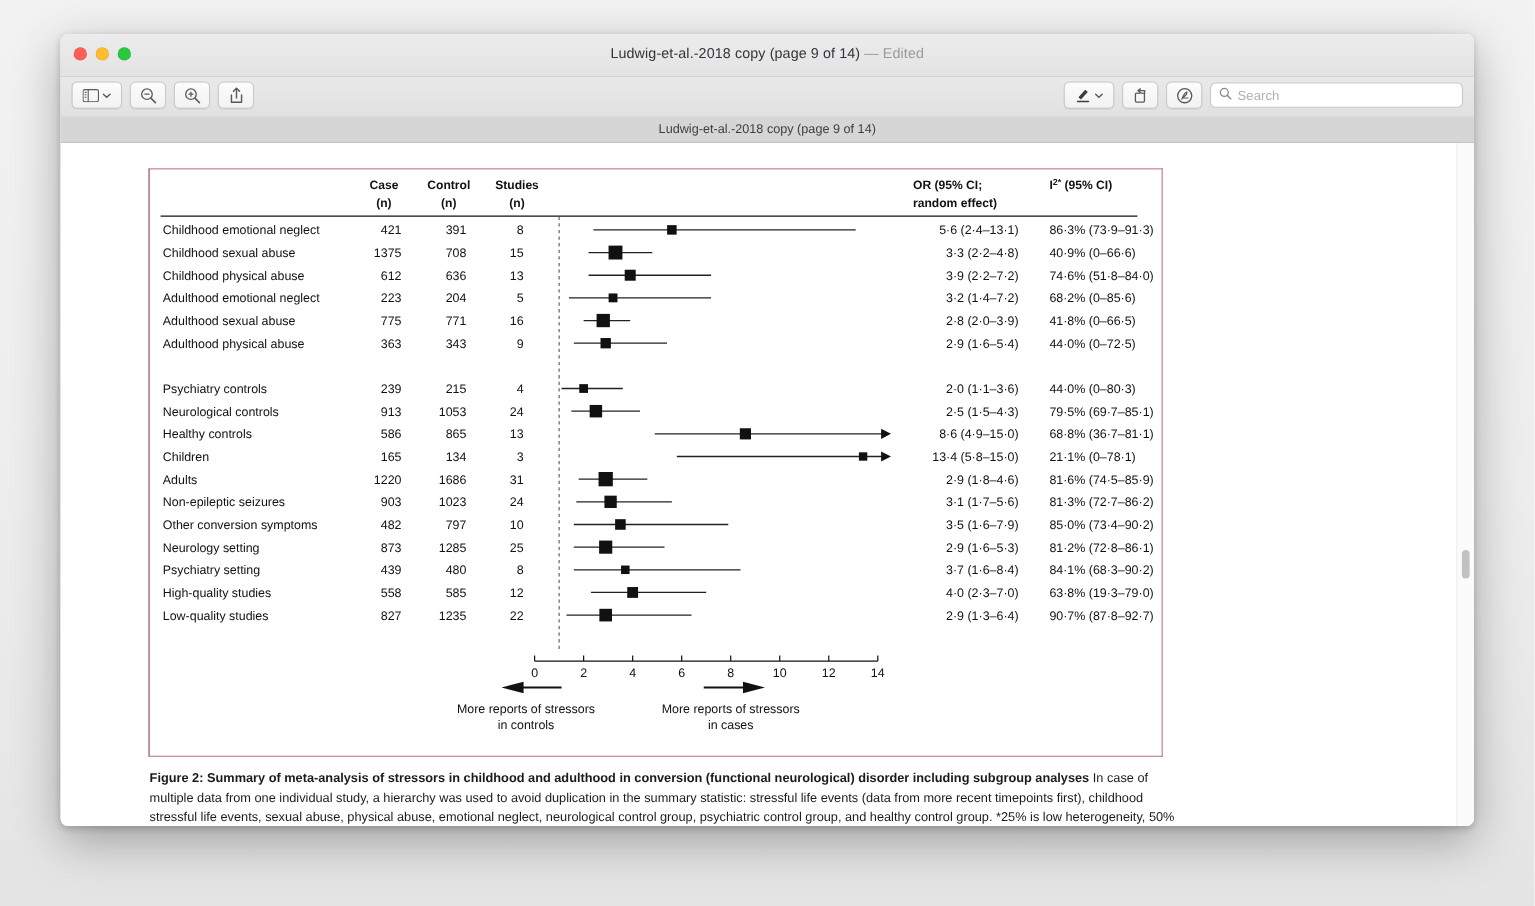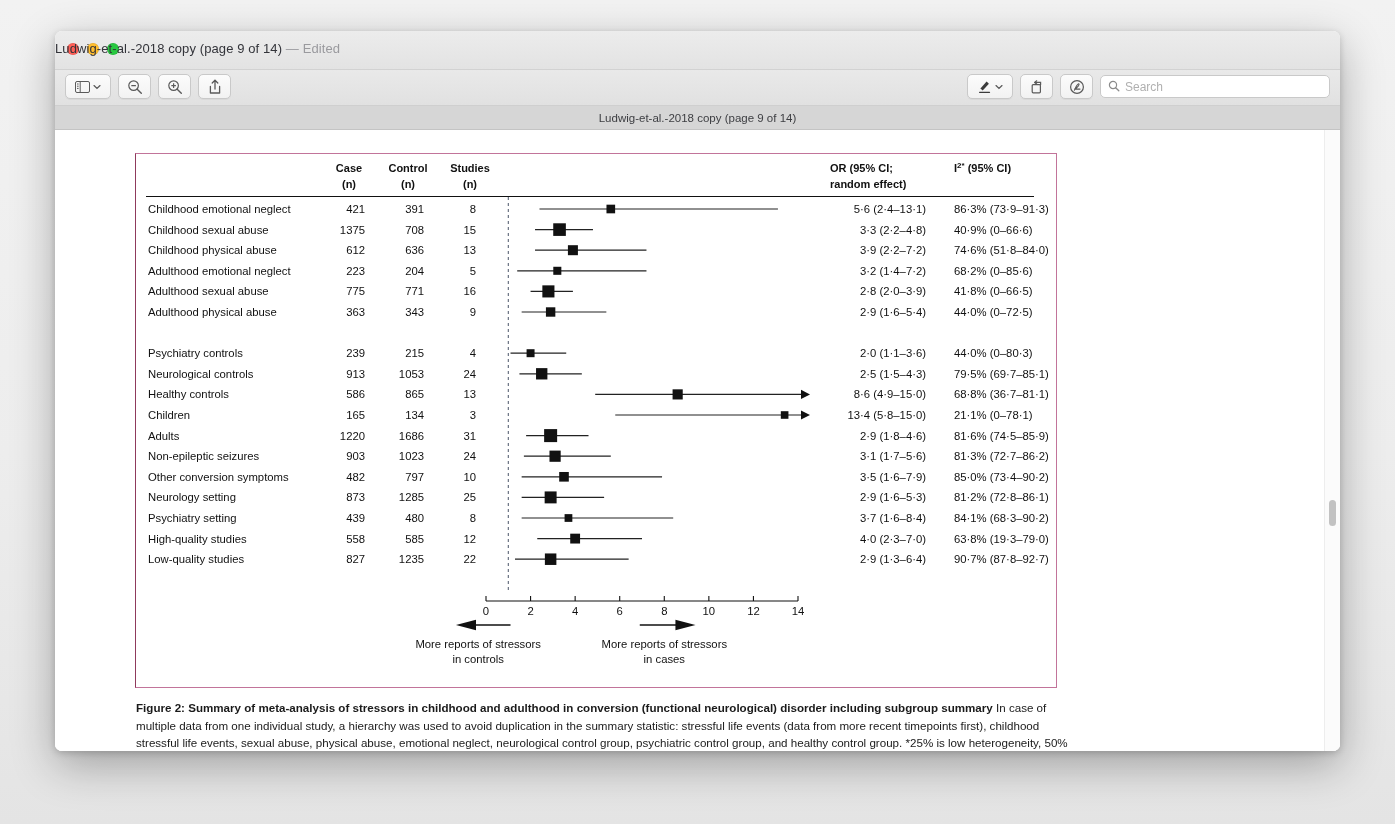--- a/index.html
+++ b/index.html
@@ -20,21 +20,21 @@
     position:relative;height:38px;
     background:linear-gradient(180deg,#ececec 0%,#e3e3e3 100%);
     border-bottom:1px solid #d2d2d2;
   }
   .lights{position:absolute;left:12px;top:12px;display:flex;gap:8px;}
   .light{width:12px;height:12px;border-radius:50%;}
   .l-red{background:#ff5f57;box-shadow:inset 0 0 0 .5px rgba(0,0,0,.12);}
   .l-yellow{background:#ffbd2e;box-shadow:inset 0 0 0 .5px rgba(0,0,0,.12);}
   .l-green{background:#28c840;box-shadow:inset 0 0 0 .5px rgba(0,0,0,.12);}
   .wtitle{
-    position:absolute;left:0;right:0;top:10px;text-align:left;
+    position:absolute;left:0;right:0;top:10px;text-align:center;
     font-size:13px;color:#33343a;letter-spacing:.1px;
   }
   .wtitle .edited{color:#9a9a9e;}
   
   .toolbar{
     position:relative;height:35px;
     background:linear-gradient(180deg,#e9e9e9 0%,#e1e1e1 100%);
     border-bottom:1px solid #cfcfcf;
   }
   .tb-left{position:absolute;left:10px;top:4px;display:flex;gap:7px;align-items:center;}
@@ -379,21 +379,21 @@
             <path d="M319.9142857142857,471 L339.9714285714286,465.8 L339.9714285714286,476.2 Z" fill="#111"></path>
             <line x1="503.7714285714286" y1="471" x2="541.6571428571428" y2="471" stroke="#111" stroke-width="1.6"></line>
             <path d="M559.4857142857143,471 L539.4285714285714,465.8 L539.4285714285714,476.2 Z" fill="#111"></path>
             <text x="342.2" y="494" text-anchor="middle" font-size="11.3" fill="#111">More reports of stressors</text>
             <text x="342.2" y="509" text-anchor="middle" font-size="11.3" fill="#111">in controls</text>
             <text x="528.2857142857142" y="494" text-anchor="middle" font-size="11.3" fill="#111">More reports of stressors</text>
             <text x="528.2857142857142" y="509" text-anchor="middle" font-size="11.3" fill="#111">in cases</text>
           </svg>
       </div>
       <div class="caption">
-        <span class="ctitle">Figure 2: Summary of meta-analysis of stressors in childhood and adulthood in conversion (functional neurological) disorder including subgroup summary</span>
+        <span class="ctitle">Figure 2: Summary of meta-analysis of stressors in childhood and adulthood in conversion (functional neurological) disorder including subgroup analyses</span>
         <span>In case of multiple data from one individual study, a hierarchy was used to avoid duplication in the summary statistic: stressful life events (data from more recent timepoints first), childhood stressful life events, sexual abuse, physical abuse, emotional neglect, neurological control group, psychiatric control group, and healthy control group. *25% is low heterogeneity, 50% is moderate, and 75% is high.</span>
       </div>
     </div>
     <div class="vscroll">
       <div class="vthumb"></div>
     </div>
   </div>
 </div>
 
 </body></html>

